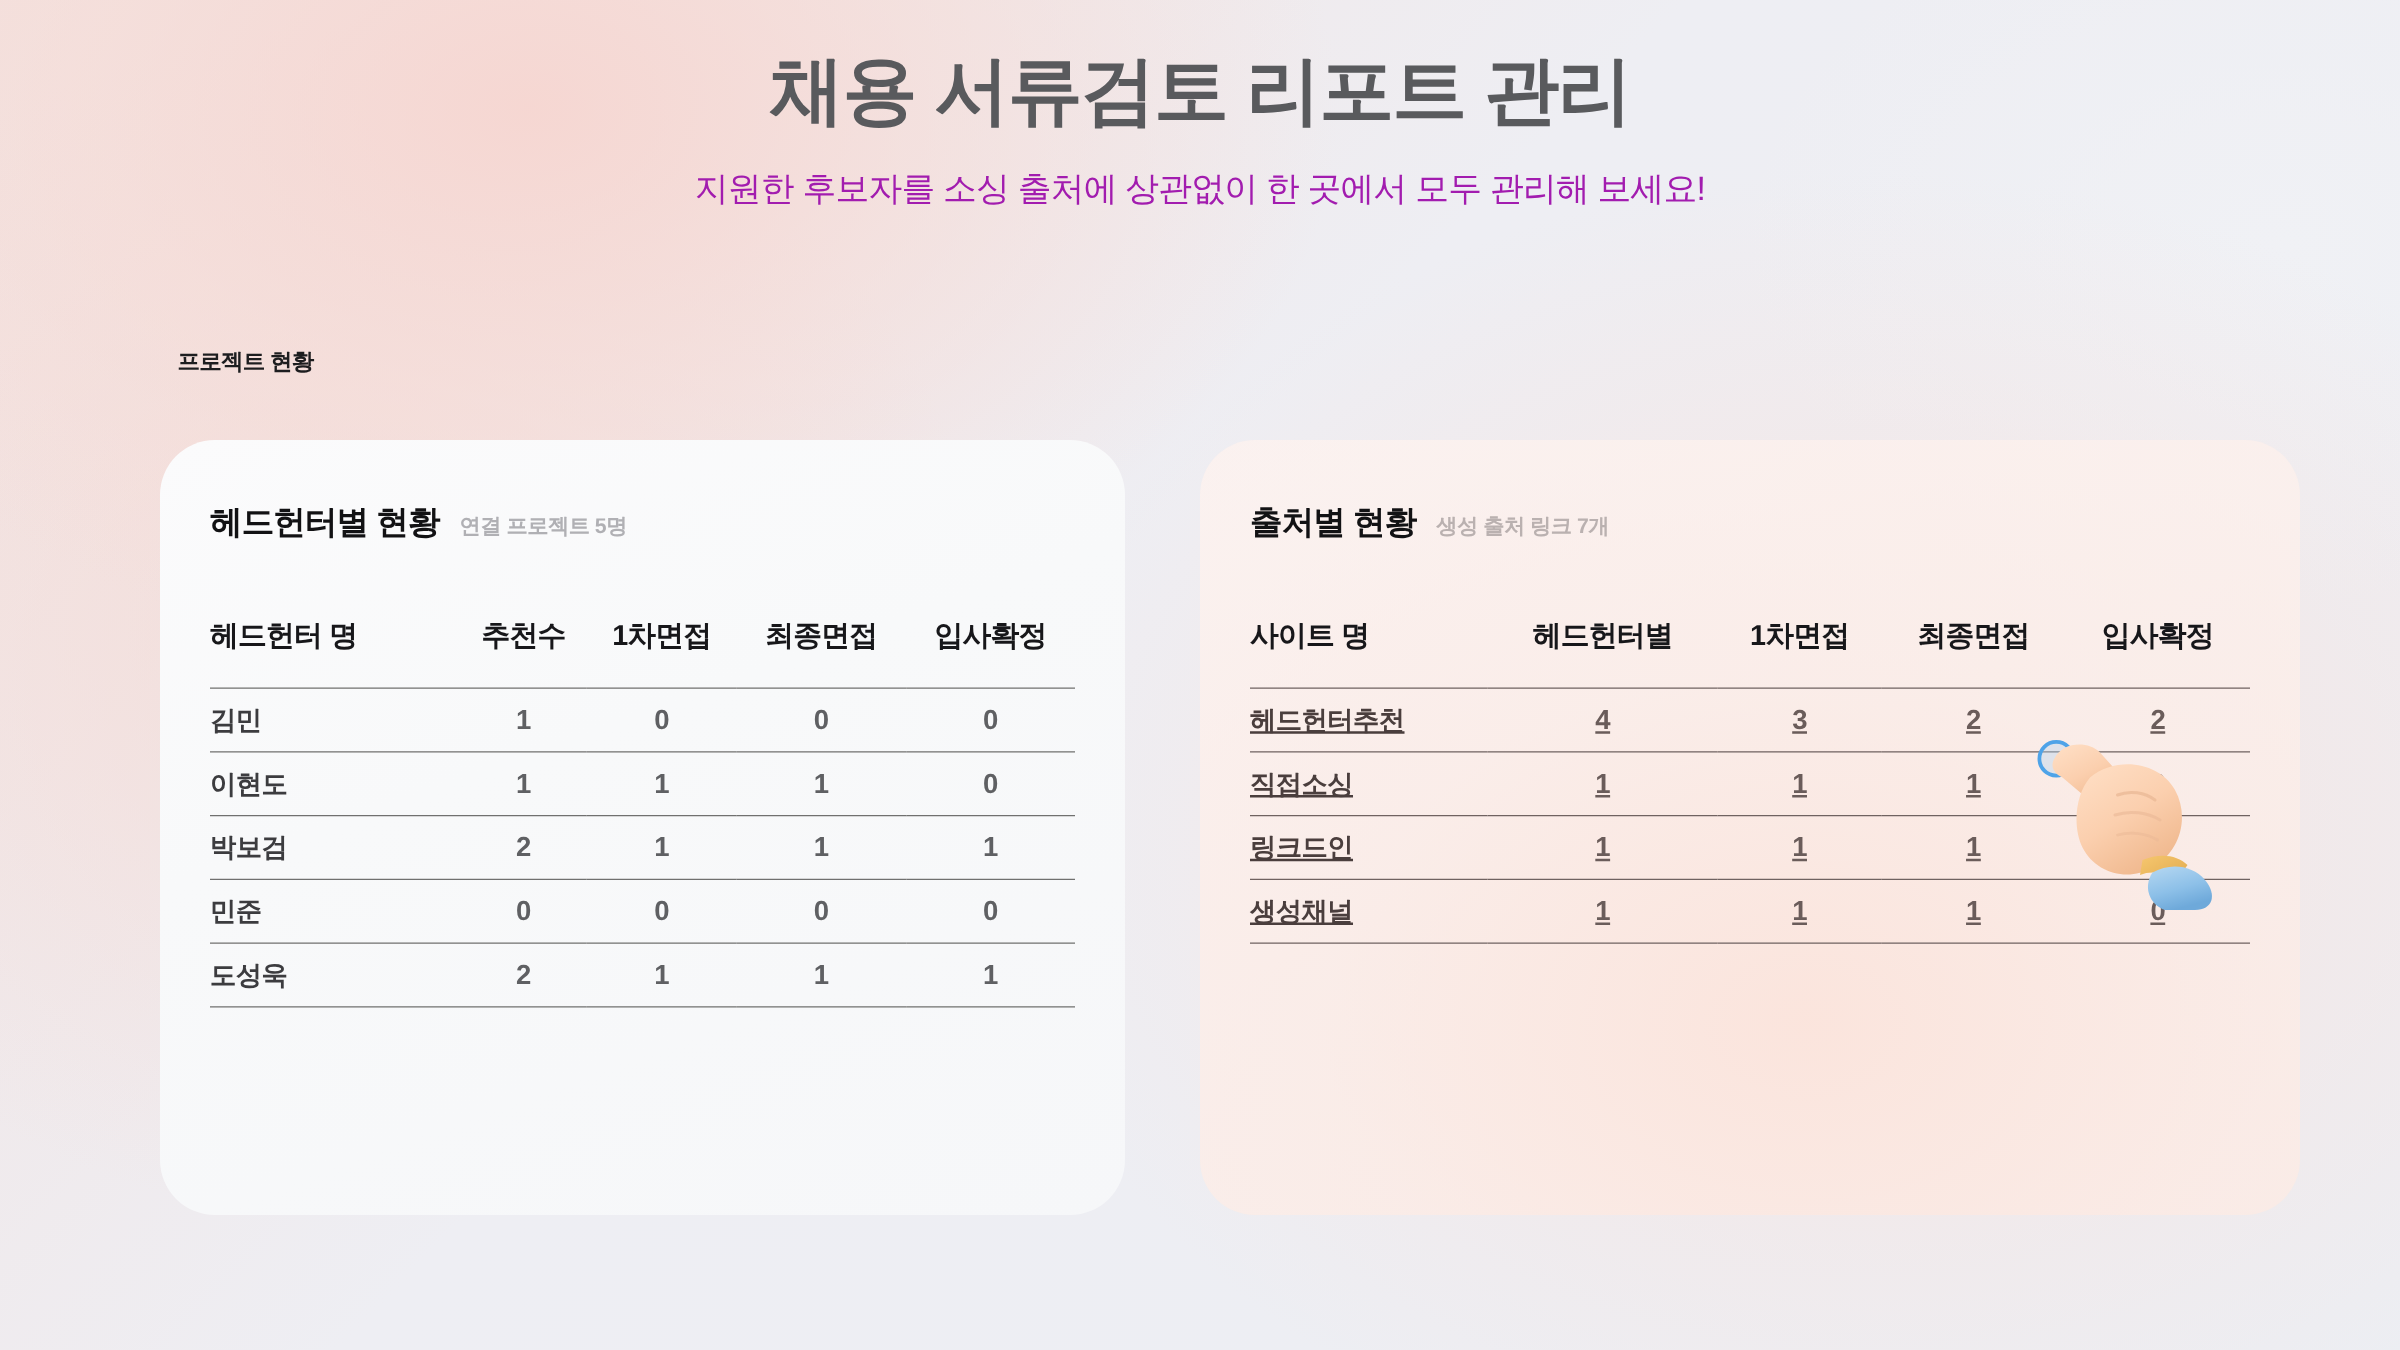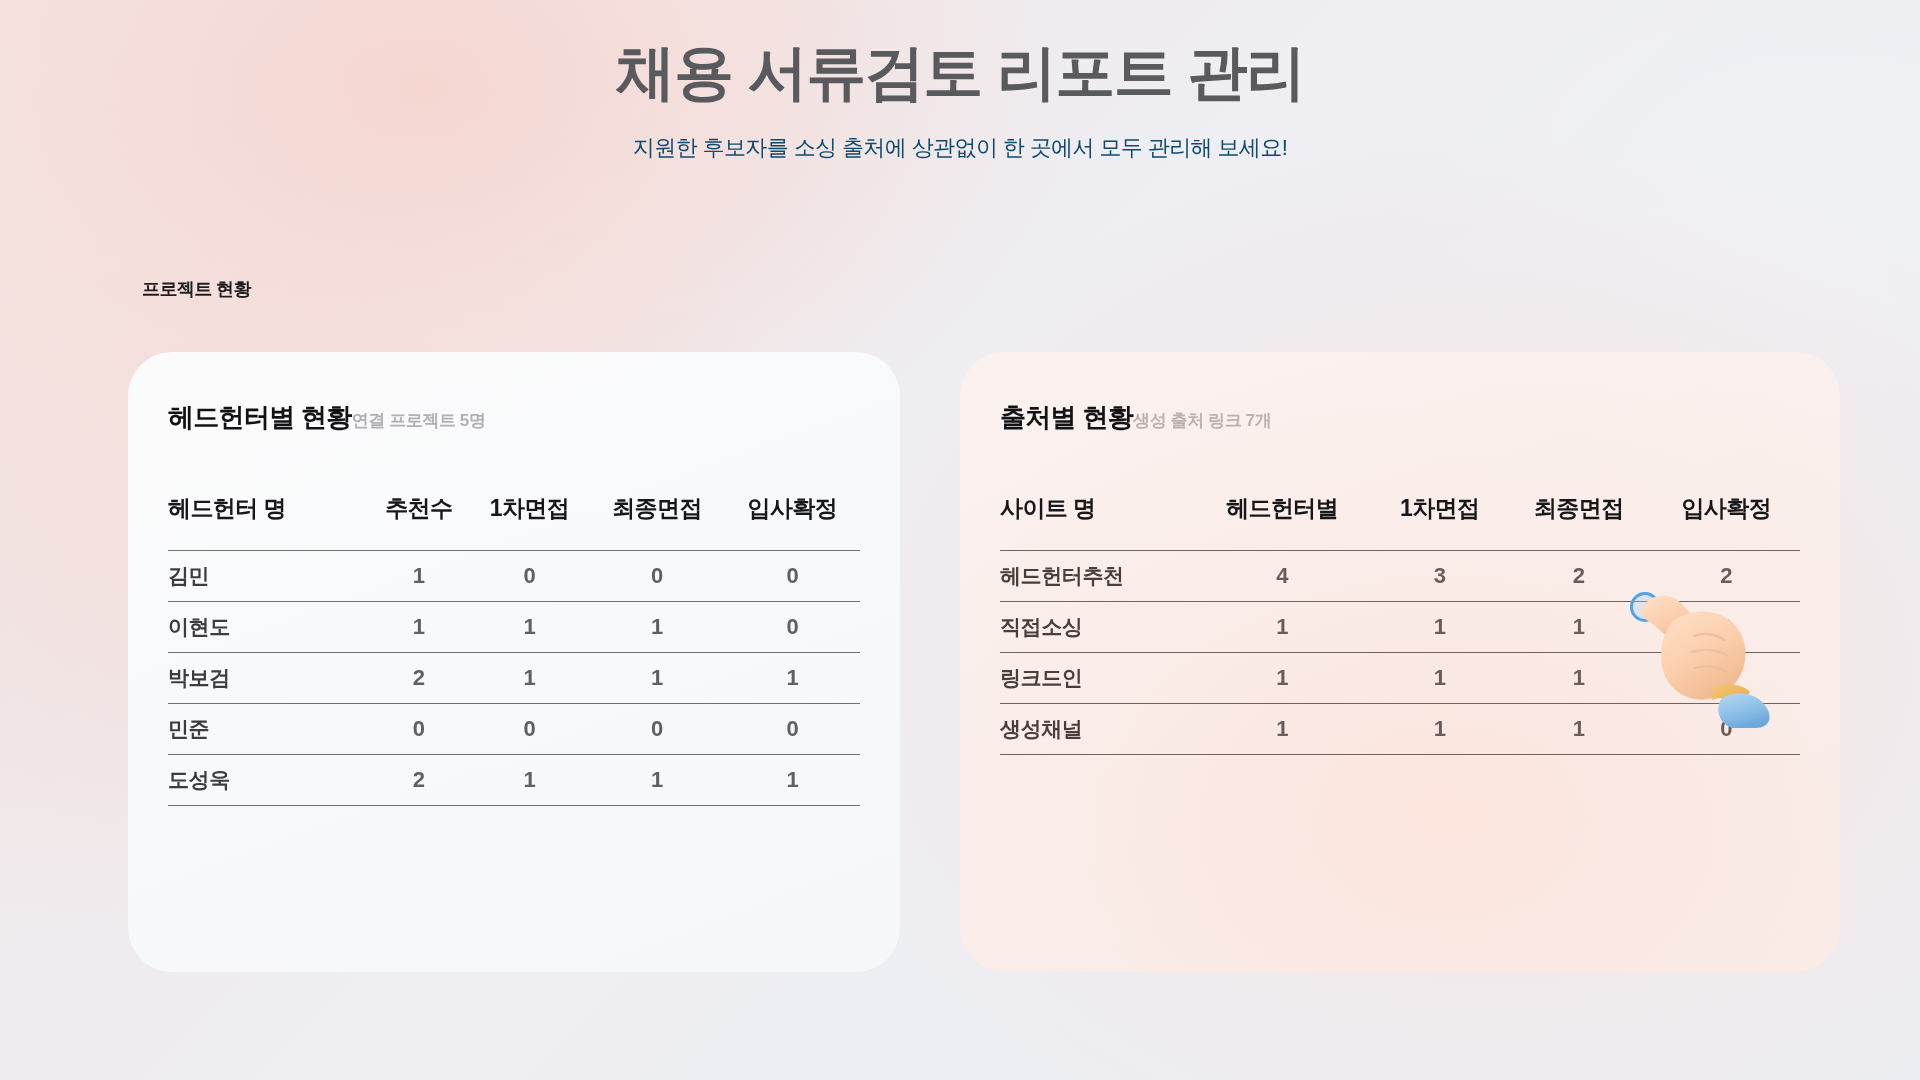--- a/index.html
+++ b/index.html
@@ -43,23 +43,23 @@
   }
   .title {
     font-size: 60px;
     font-weight: 700;
     color: #595a5d;
     letter-spacing: -1.5px;
     line-height: 1.18;
   }
   .subtitle {
     margin-top: 24px;
-    font-size: 22px;
+    font-size: 27px;
     font-weight: 500;
-    color: #0c4a6e;
+    color: #a21caf;
     letter-spacing: -0.6px;
   }
 
   
   .section-label {
     position: absolute;
     top: 277px;
     left: 142px;
     font-size: 18px;
     font-weight: 700;
@@ -89,20 +89,21 @@
     width: 880px;
     height: 620px;
     background:
       radial-gradient(ellipse 700px 500px at 55% 75%, rgba(251,228,220,0.95) 0%, rgba(250,236,232,0.7) 55%, rgba(250,240,238,0.55) 100%),
       linear-gradient(158deg, #fbf3f1 0%, #faeeea 45%, #f9e8e2 100%);
   }
 
   .card-head {
     display: flex;
     align-items: baseline;
+    gap: 16px;
     padding: 48px 0 0 40px;
   }
   .card-title {
     font-size: 26px;
     font-weight: 700;
     color: #121214;
     letter-spacing: -0.7px;
   }
   .card-meta {
     font-size: 17px;
@@ -137,21 +138,21 @@
     letter-spacing: -0.4px;
     margin-top: 12px;
   }
   tbody td.col-name {
     text-align: left;
     color: #3c3c3f;
     font-size: 21px;
   }
   tbody tr:last-child td { border-bottom: 1.6px solid #70706f; }
 
-  #card-right tbody td { color: #6a5c5a; }
+  #card-right tbody td { color: #6a5c5a; text-decoration: underline; }
   #card-right tbody td.col-name { color: #4a3e3d; }
   #card-right tbody td { border-top-color: #6f6260; }
   #card-right tbody tr:last-child td { border-bottom-color: #6f6260; }
 
   #card-left  thead th.col-name { width: 200px; }
   #card-right thead th.col-name { width: 190px; margin-top: 36px; }
 
   
   #click-ring {
     position: absolute;

